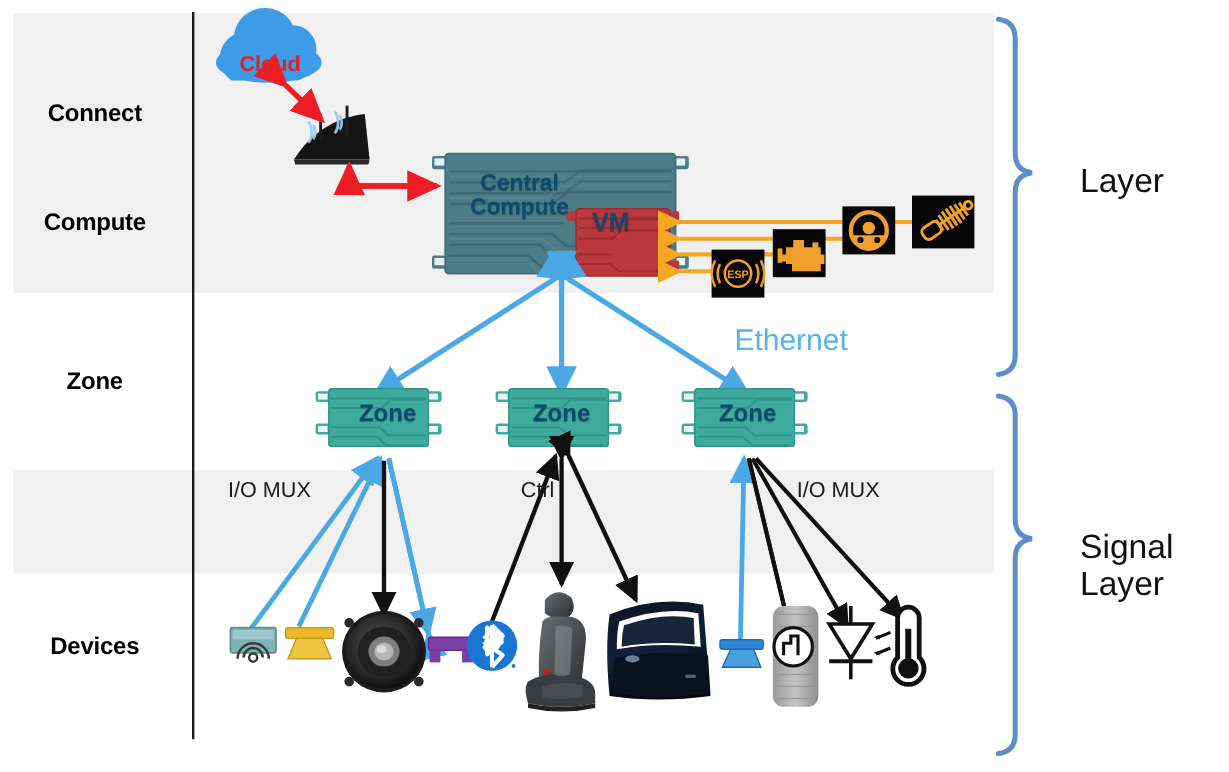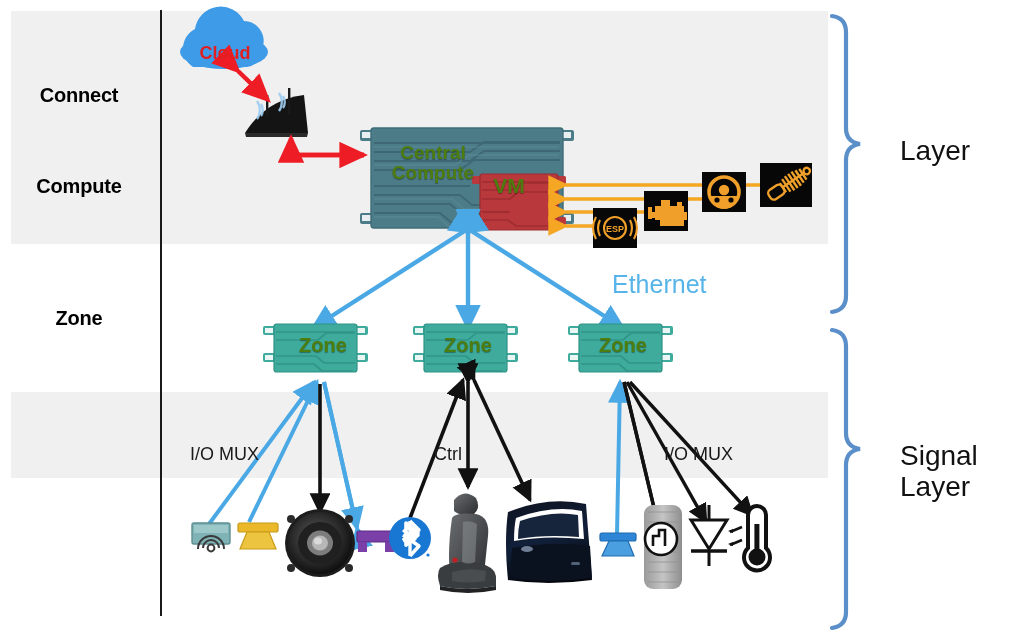--- a/index.html
+++ b/index.html
@@ -25,51 +25,52 @@
 
   
   .layer-label{position:absolute;font-size:28px;color:#111;line-height:1.12;}
   #layer-service{left:900px;top:135px;}
   #layer-signal{left:900px;top:440px;}
 
   
   #gfx{position:absolute;left:0;top:0;width:1024px;height:643px;}
 
   
-  .chip-text{position:absolute;color:#4d7c0f;font-weight:bold;text-align:center;
+  .chip-text{position:absolute;color:#0c4a6e;font-weight:bold;text-align:center;
              pointer-events:none;text-shadow:0 1px 1px rgba(0,0,0,.35);}
   #cc-text{left:378px;top:143px;width:110px;font-size:19px;line-height:1.06;}
   #vm-text{left:479px;top:174px;width:60px;font-size:21px;}
   .zone-text{font-size:20px;width:90px;}
   #zone1-text{left:278px;top:334px;}
   #zone2-text{left:423px;top:334px;}
   #zone3-text{left:578px;top:334px;}
   #cloud-text{position:absolute;left:185px;top:43px;width:80px;text-align:center;
               color:#e02020;font-weight:bold;font-size:18px;}
 
-  .wire-label{position:absolute;font-size:18px;color:#1a1a1a;margin-top:46px;}
+  .wire-label{position:absolute;font-size:18px;color:#1a1a1a;}
   #lab-iomux1{left:190px;top:398px;}
   #lab-ctrl{left:434px;top:398px;text-align:right;}
   #lab-iomux2{left:664px;top:398px;}
   #lab-ethernet{position:absolute;left:612px;top:270px;font-size:25px;color:#56b4e9;}
 </style>
 </head>
 <body>
 
 <div id="stage">
 
   <div class="band" id="band-top"></div>
   <div class="band" id="band-mid"></div>
   <div id="divider"></div>
 
   <div class="row-label" id="lbl-connect">Connect</div>
   <div class="row-label" id="lbl-compute">Compute</div>
   <div class="row-label" id="lbl-zone">
     <div>Zone</div>
   </div>
+  <div class="row-label" id="lbl-devices">Devices</div>
 
   <div class="layer-label" id="layer-service">
     <div>Layer</div>
   </div>
   <div class="layer-label" id="layer-signal">
     <div>Signal</div>
     <div>Layer</div>
   </div>
 
   <svg id="gfx" viewBox="0 0 1024 643">

